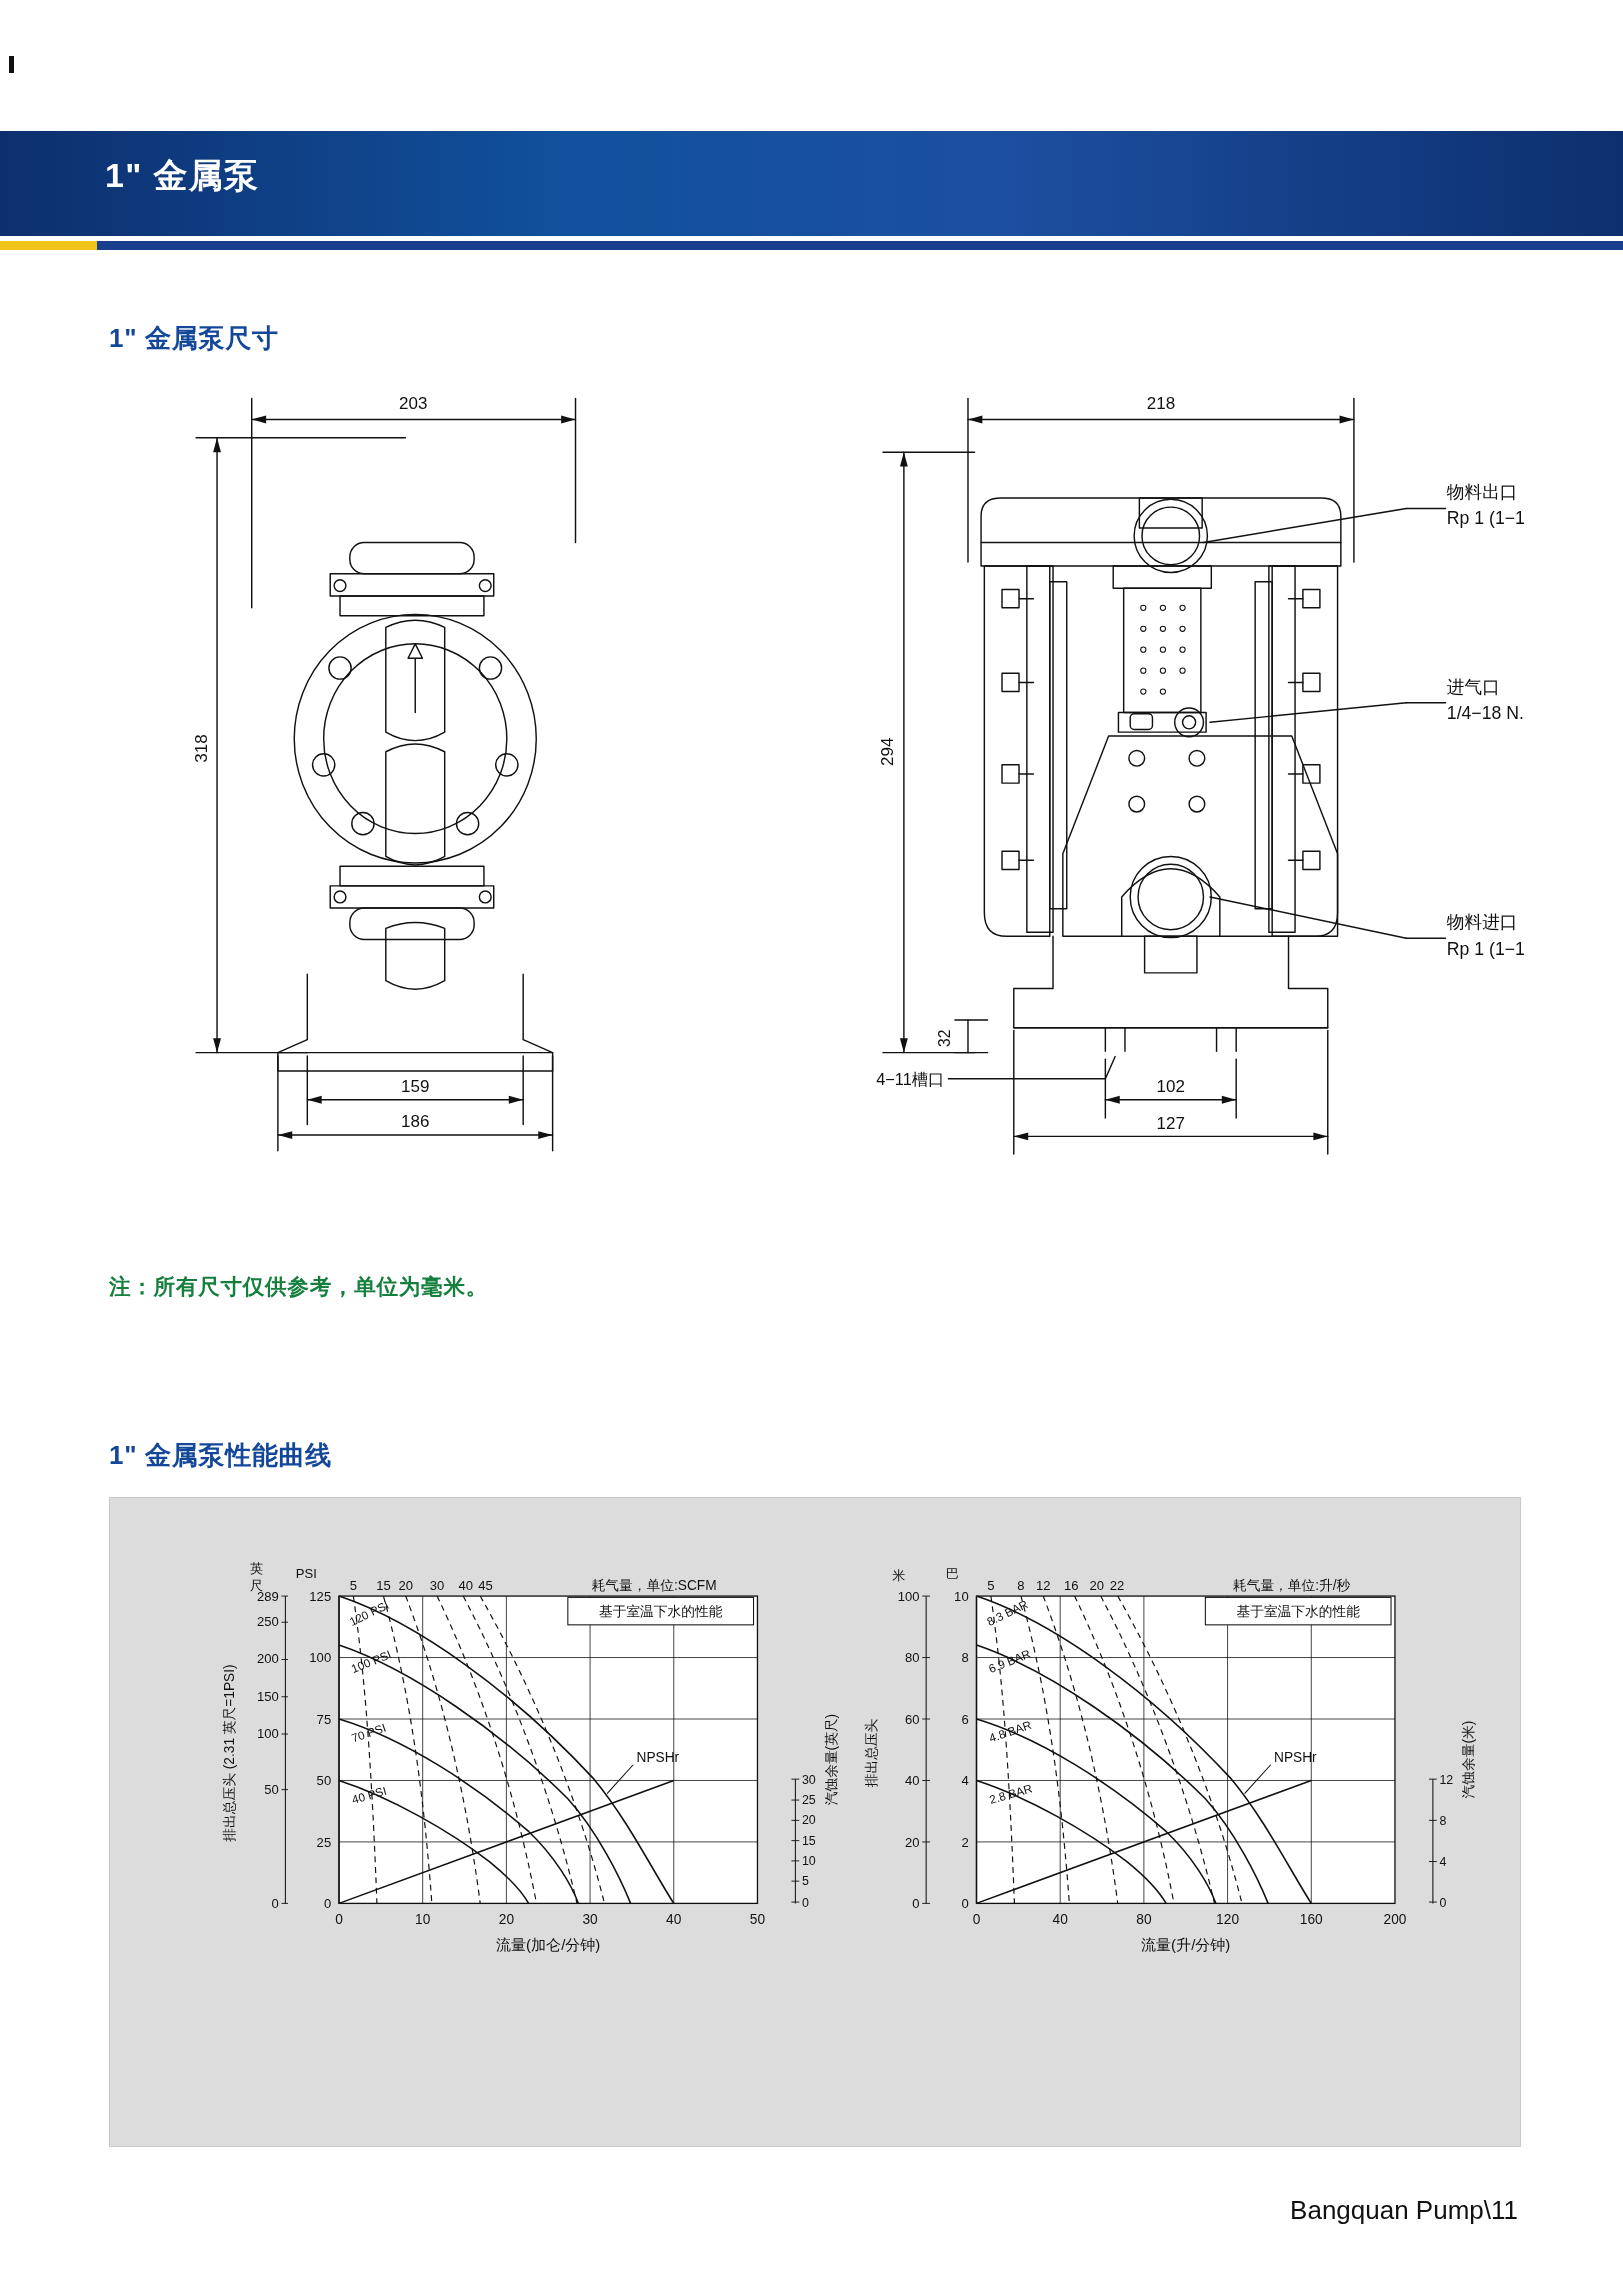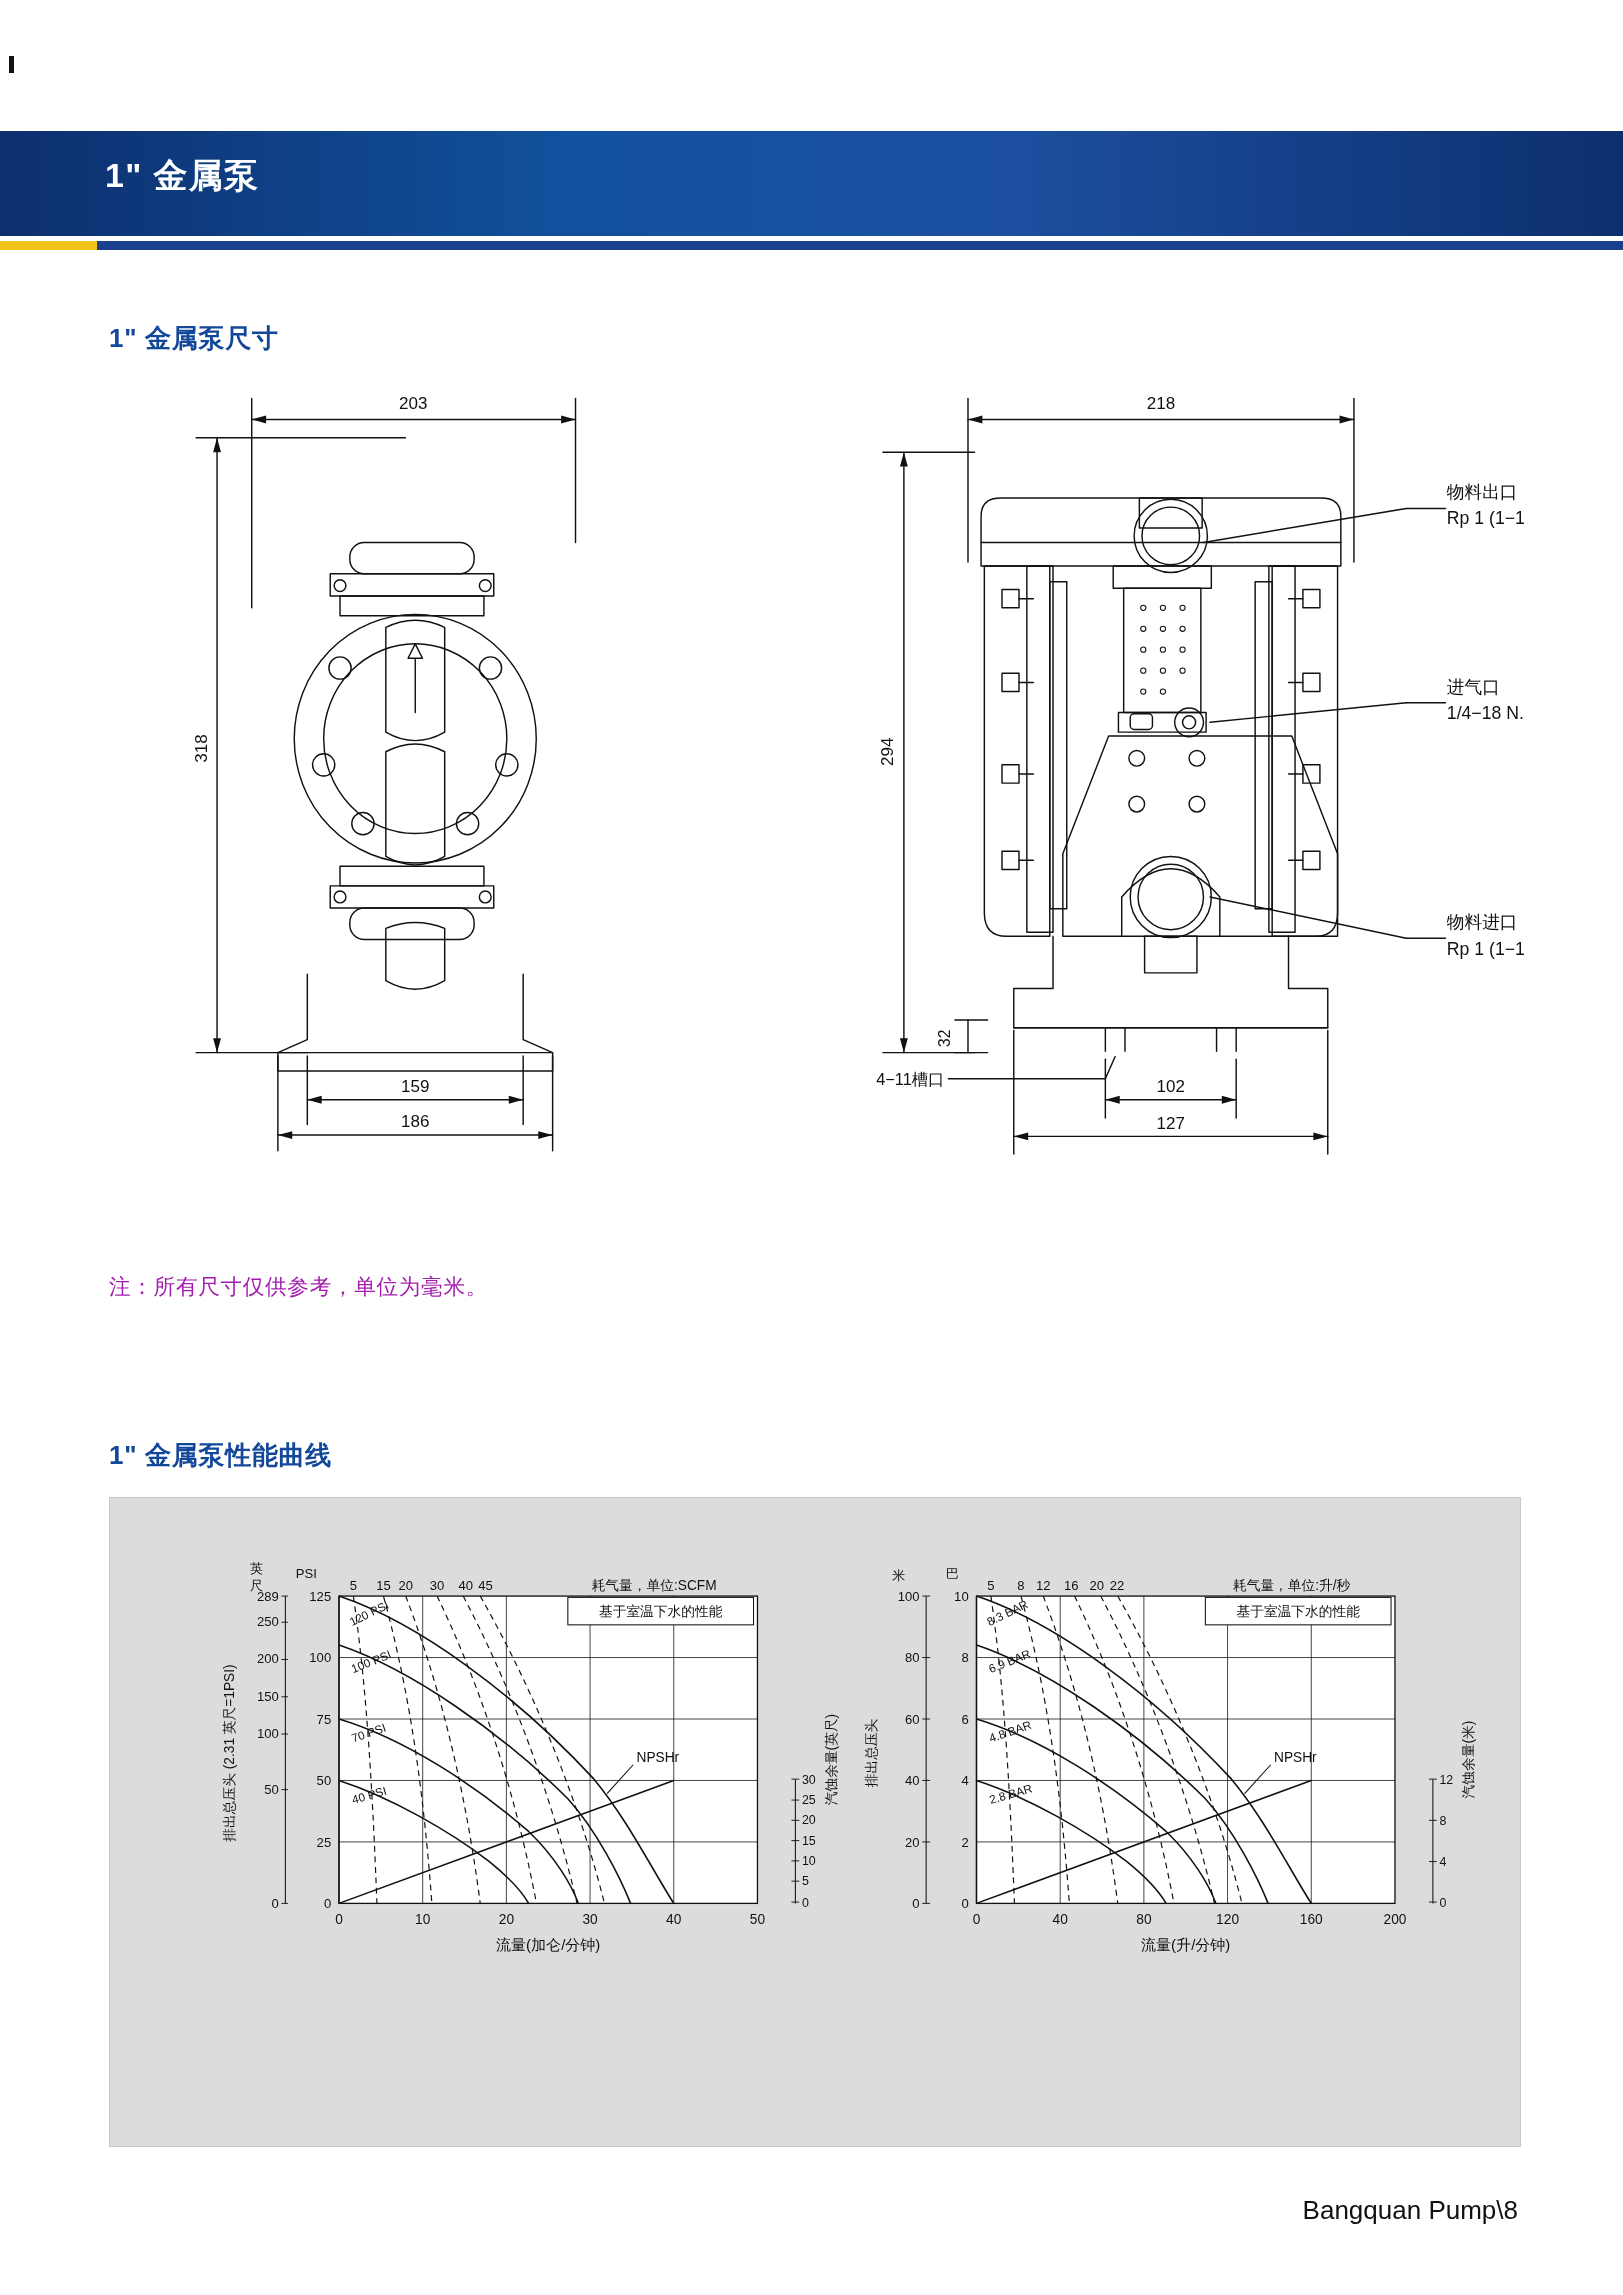--- a/index.html
+++ b/index.html
@@ -33,21 +33,21 @@
   
   .section-title{
     position:absolute;
     font-size:26px;font-weight:bold;color:#13479a;letter-spacing:0.7px;
   }
   #dim-title{left:109px;top:321px;}
   #curve-title{left:109px;top:1438px;}
 
   .note-text{
     position:absolute;left:109px;top:1272px;
-    font-size:21.6px;color:#a21caf;letter-spacing:0.7px;
+    font-size:21.6px;color:#15803d;letter-spacing:0.7px;font-weight:bold;
   }
 
   
   .drawing{
     position:absolute;left:98px;top:346px;width:1426px;height:890px;
   }
   .drawing svg{display:block;}
 
   
   .curve-panel{
@@ -506,16 +506,16 @@
           <line x1="2017" y1="430" x2="2029" y2="430"></line>
           <line x1="2017" y1="493" x2="2029" y2="493"></line>
           <line x1="2017" y1="556" x2="2029" y2="556"></line>
           <line x1="2017" y1="618" x2="2029" y2="618"></line>
         </g>
         <text x="2085" y="400" font-size="21" fill="#111" text-anchor="middle" transform="rotate(-90 2085 400)">汽蚀余量(米)</text>
       </g>
     </svg>
   </div>
 
-  <div class="footer">Bangquan Pump\8</div>
+  <div class="footer">Bangquan Pump\11</div>
 
 </div>
 
 
 </body></html>

